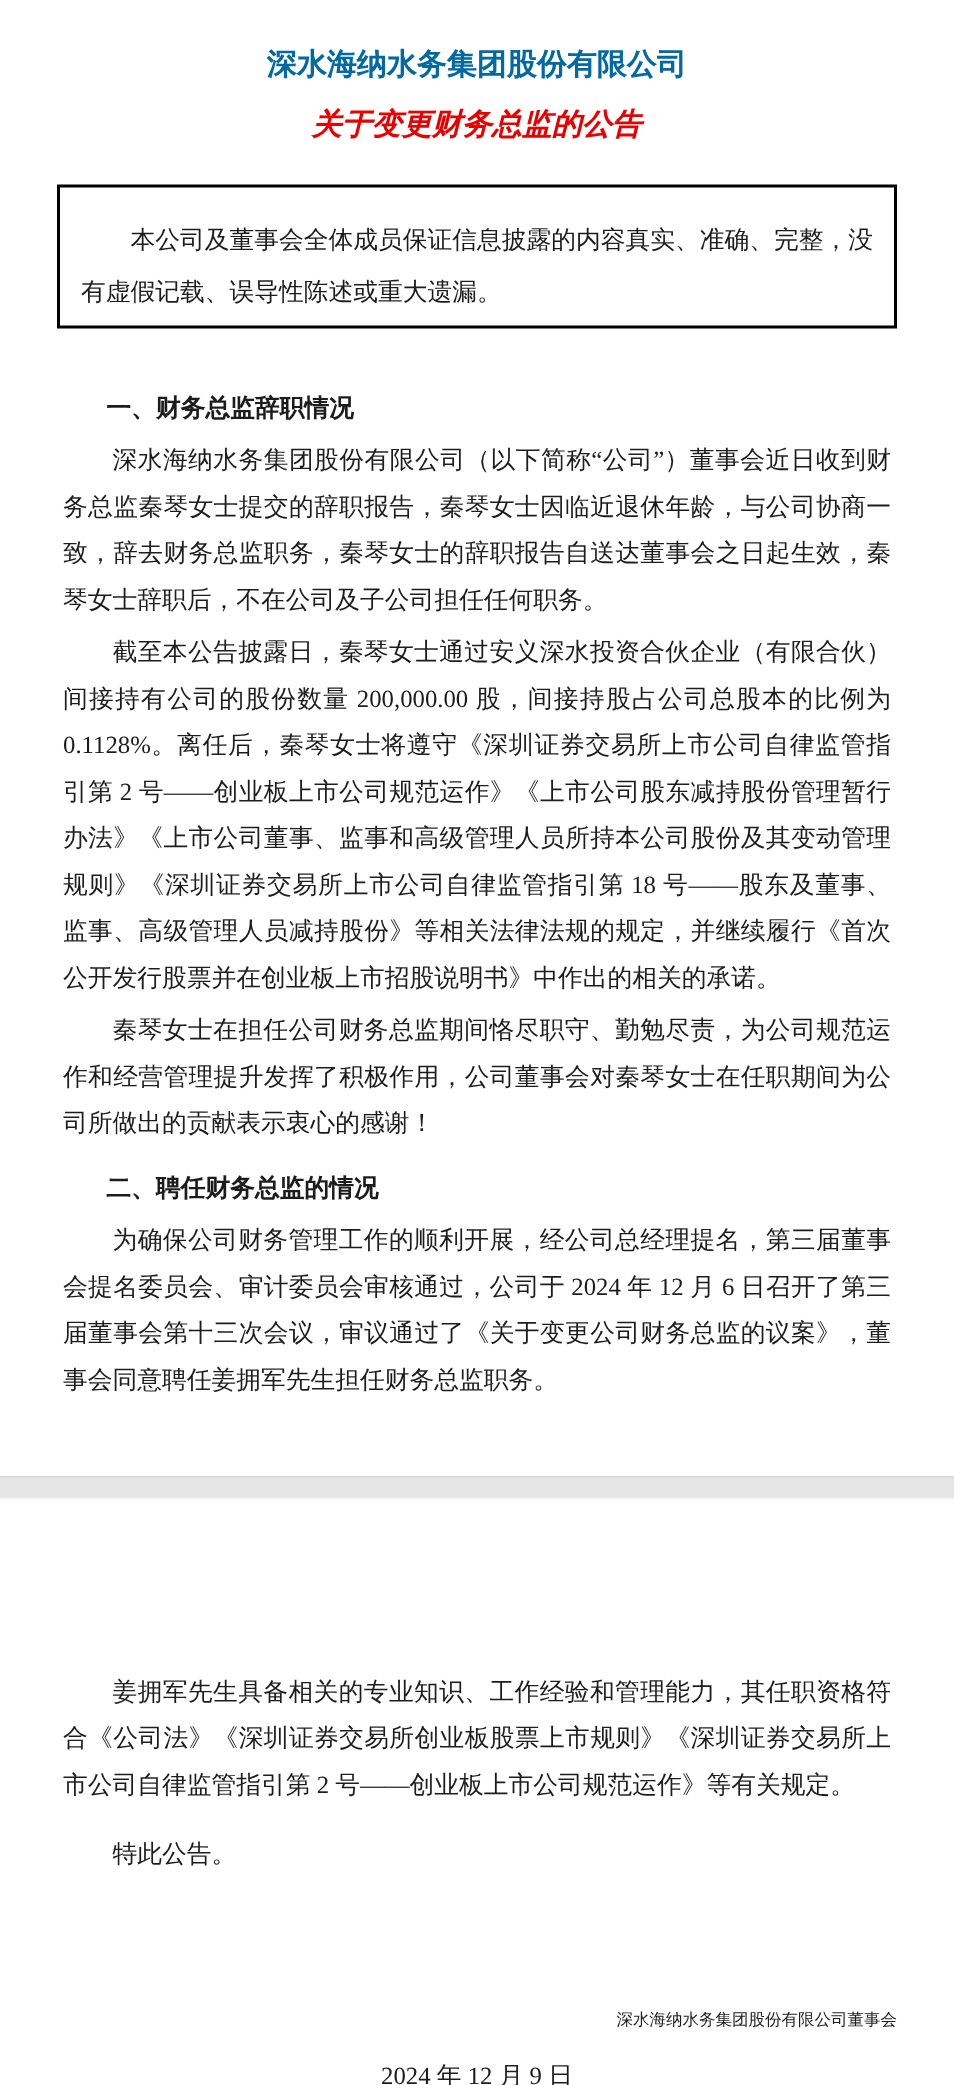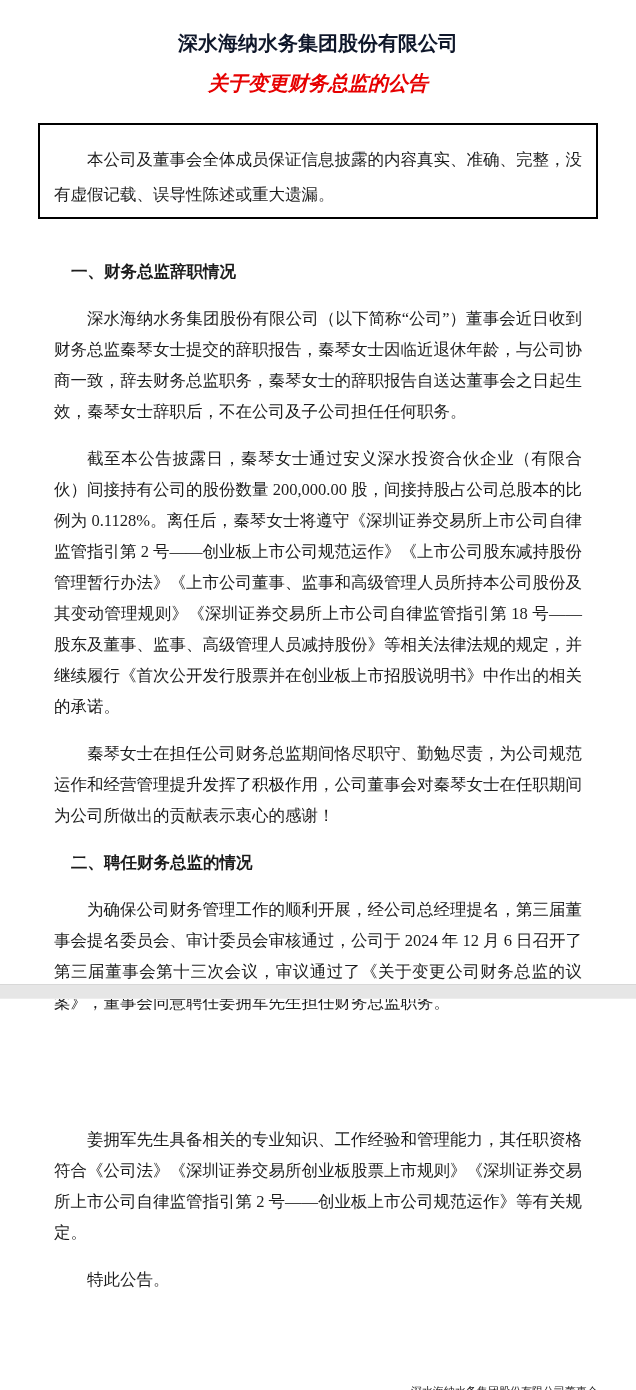--- a/index.html
+++ b/index.html
@@ -18,21 +18,21 @@
   .doc {
     padding: 0 38px;
   }
   h1.title1 {
     margin: 0;
     padding-top: 31px;
     text-align: center;
     font-size: 20px;
     line-height: 24px;
     font-weight: bold;
-    color: #0f172a;
+    color: #0369a1;
   }
   h2.title2 {
     margin: 16px 0 0 0;
     text-align: center;
     font-size: 20px;
     line-height: 24px;
     font-weight: bold;
     color: #e60000;
     font-style: italic;
   }
@@ -53,21 +53,21 @@
     margin-top: 37px;
     font-size: 16.5px;
     line-height: 31px;
     font-weight: bold;
     text-indent: 2em;
   }
   p.sec-heading.second {
     margin-top: 12px;
   }
   p.para {
-    margin: 16px;
+    margin: 4px;
     font-size: 16.5px;
     line-height: 31px;
     text-align: justify;
     text-indent: 2em;
   }
   .page-gap {
     position: absolute;
     left: 0;
     top: 984px;
     width: 636px;

